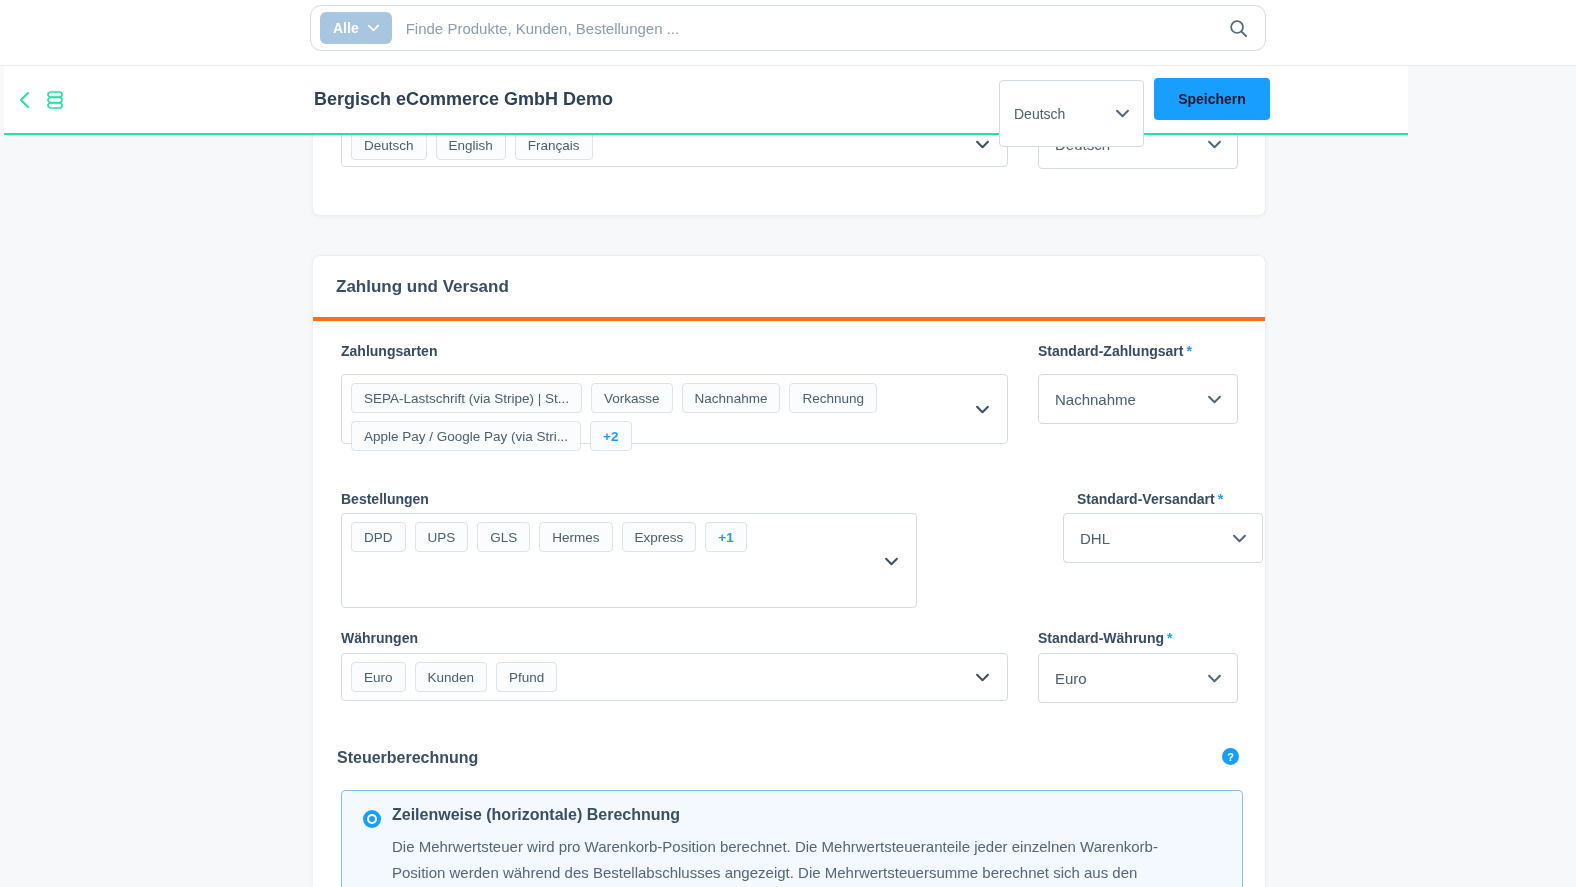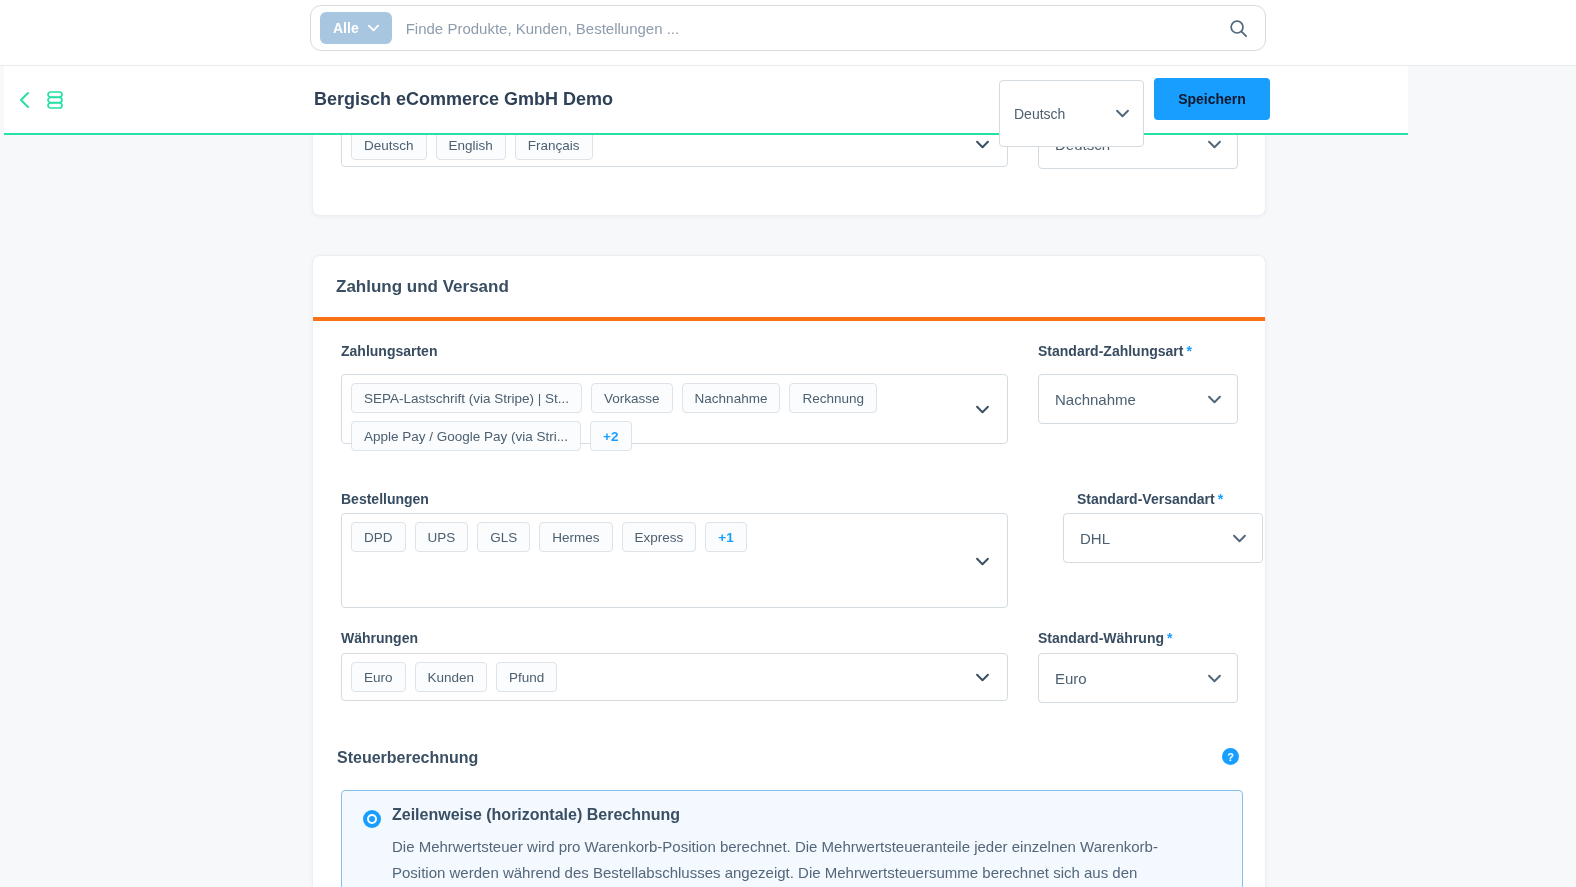--- a/index.html
+++ b/index.html
@@ -49,21 +49,21 @@
   .card1 .ms-box{position:absolute;left:28px;top:32px;width:667px;height:46px;}
   .card1 .def-sel{position:absolute;left:725px;top:30px;width:200px;height:50px;}
   .card2{top:255px;height:920px;}
   .card2-header{height:65px;display:flex;align-items:center;padding-left:23px;border-bottom:4px solid #f97316;font-size:17px;font-weight:700;color:#3a4f63;}
   .card2-body{position:relative;}
   .lbl-r1{position:absolute;left:28px;top:22px;}
   .box-r1{position:absolute;left:28px;top:53px;width:667px;height:70px;}
   .dlbl-r1{position:absolute;left:725px;top:22px;}
   .dsel-r1{position:absolute;left:725px;top:53px;width:200px;height:50px;}
   .lbl-r2{position:absolute;left:28px;top:170px;}
-  .box-r2{position:absolute;left:28px;top:192px;width:667px;height:95px;}
+  .box-r2{position:absolute;left:28px;top:192px;width:576px;height:95px;}
   .dlbl-r2{position:absolute;left:725px;top:170px;margin-left:39px;}
   .dsel-r2{position:absolute;left:725px;top:192px;width:200px;height:50px;margin-left:25px;}
   .lbl-r3{position:absolute;left:28px;top:309px;}
   .box-r3{position:absolute;left:28px;top:332px;width:667px;height:48px;}
   .dlbl-r3{position:absolute;left:725px;top:309px;}
   .dsel-r3{position:absolute;left:725px;top:332px;width:200px;height:50px;}
   .tax-heading{position:absolute;left:24px;top:428px;font-size:16px;font-weight:700;color:#3a4f63;}
   .help-icon{position:absolute;left:909px;top:427px;width:17px;height:17px;border-radius:50%;background:var(--primary);color:#fff;font-size:11px;font-weight:700;display:flex;align-items:center;justify-content:center;cursor:pointer;}
   .tax-option{position:absolute;left:28px;top:469px;width:902px;height:150px;background:#f3f9fe;border:1px solid #86bfe8;border-radius:4px;}
   .radio-outer{position:absolute;left:21px;top:19px;width:18px;height:18px;border-radius:50%;background:var(--primary);display:flex;align-items:center;justify-content:center;cursor:pointer;}

